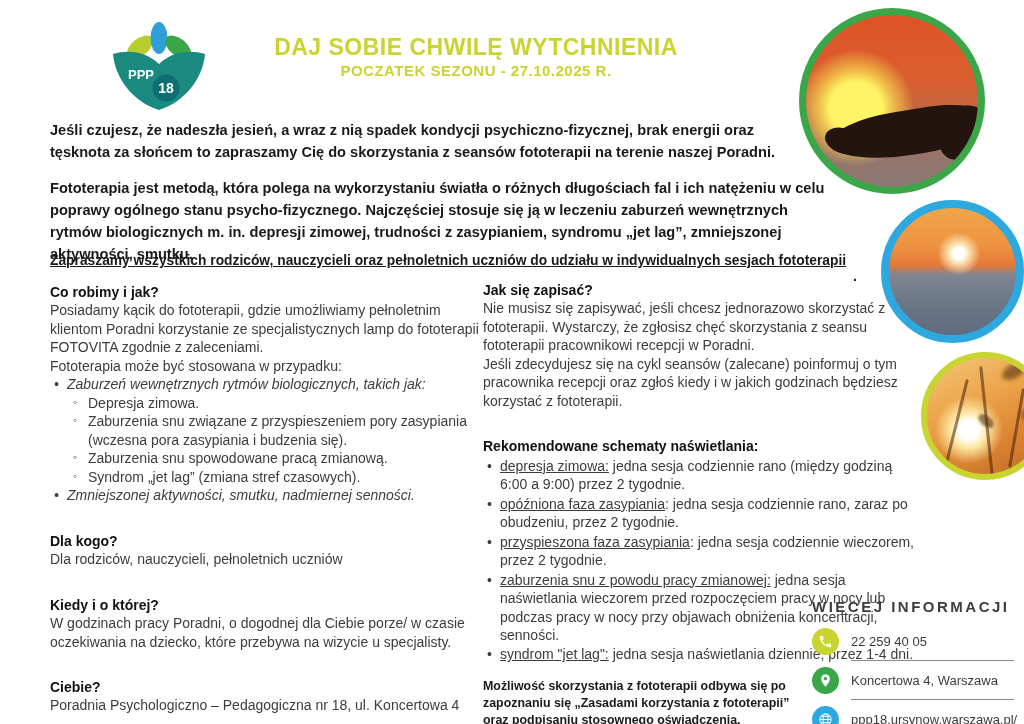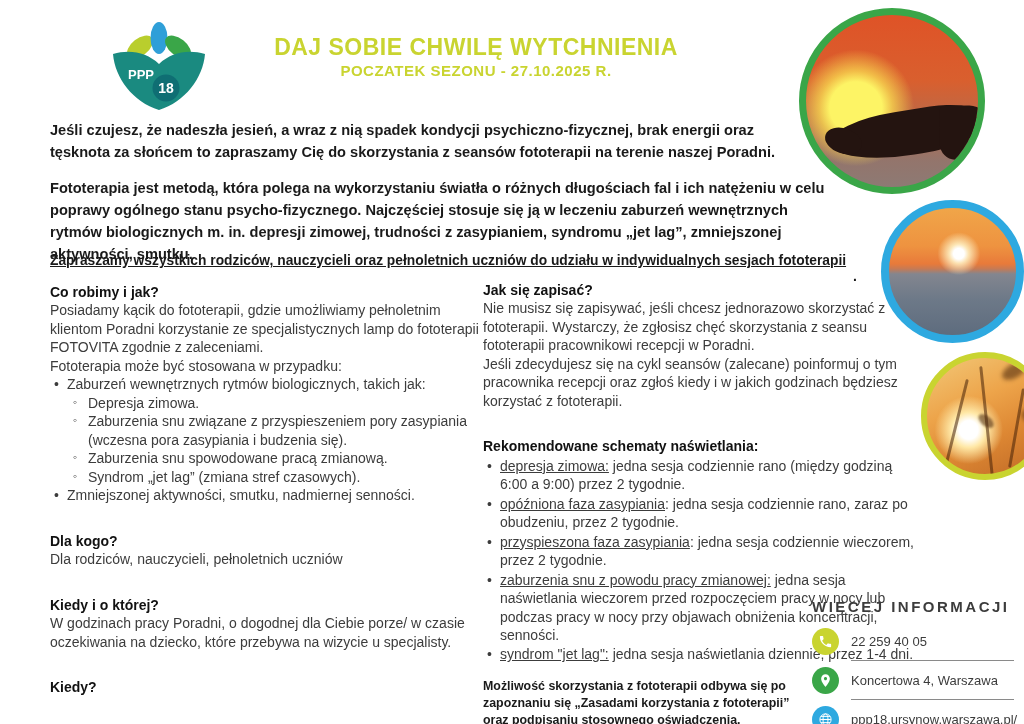--- a/index.html
+++ b/index.html
@@ -67,21 +67,21 @@
   .invite span { text-decoration:underline; }
   .stray-period { position:absolute; left:853px; top:268px; font-size:14px; font-weight:bold; color:#1a1a1a; }
 
   
   .col { position:absolute; font-size:14px; color:#3c3c3c; line-height:1.32; }
   .col-left  { left:50px; top:283px; width:436px; }
   .col-right { left:483px; top:281px; width:432px; }
   .sec-h { font-weight:bold; color:#111; margin-top:27px; }
   .sec-h.first { margin-top:0; }
   ul { list-style:none; }
-  .bullets > li { position:relative; padding-left:17px; }
+  .bullets > li { position:relative; padding-left:17px;font-style:italic; }
   .bullets > li::before { content:"\2022"; position:absolute; left:4px; }
   .subbullets > li { position:relative; padding-left:21px; }
   .subbullets > li::before { content:"\25E6"; position:absolute; left:6px; font-size:12px; top:1px; }
   .subbullets { margin-left:17px; }
   .schemes { margin-top:1px; }
   .schemes > li { position:relative; padding-left:17px; margin-top:1px; }
   .schemes > li::before { content:"\2022"; position:absolute; left:4px; }
   .schemes .term { text-decoration:underline; }
   .note { margin-top:14px; width:330px; font-size:12.4px; font-weight:bold; color:#1a1a1a; line-height:1.38; }
 
@@ -149,21 +149,22 @@
       <li>Zaburzenia snu spowodowane pracą zmianową.</li>
       <li>Syndrom „jet lag” (zmiana stref czasowych).</li>
     </ul>
     <ul class="bullets">
       <li>Zmniejszonej aktywności, smutku, nadmiernej senności.</li>
     </ul>
     <div class="sec-h">Dla kogo?</div>
     <div>Dla rodziców, nauczycieli, pełnoletnich uczniów</div>
     <div class="sec-h">Kiedy i o której?</div>
     <div>W godzinach pracy Poradni, o dogodnej dla Ciebie porze/ w czasie oczekiwania na dziecko, które przebywa na wizycie u specjalisty.</div>
-    <div class="sec-h">Kiedy?</div>
+    <div class="sec-h">Ciebie?</div>
+    <div>Poradnia Psychologiczno – Pedagogiczna nr 18, ul. Koncertowa 4</div>
   </div>
 
   <div class="col col-right">
     <div class="sec-h first">Jak się zapisać?</div>
     <div>Nie musisz się zapisywać, jeśli chcesz jednorazowo skorzystać z fototerapii. Wystarczy, że zgłosisz chęć skorzystania z seansu fototerapii pracownikowi recepcji w Poradni.</div>
     <div>Jeśli zdecydujesz się na cykl seansów (zalecane) poinformuj o tym pracownika recepcji oraz zgłoś kiedy i w jakich godzinach będziesz korzystać z fototerapii.</div>
     <div class="sec-h">Rekomendowane schematy naświetlania:</div>
     <ul class="schemes">
       <li><span class="term">depresja zimowa:</span><span> jedna sesja codziennie rano (między godziną 6:00 a 9:00) przez 2 tygodnie.</span></li>
       <li><span class="term">opóźniona faza zasypiania</span><span>: jedna sesja codziennie rano, zaraz po obudzeniu, przez 2 tygodnie.</span></li>

